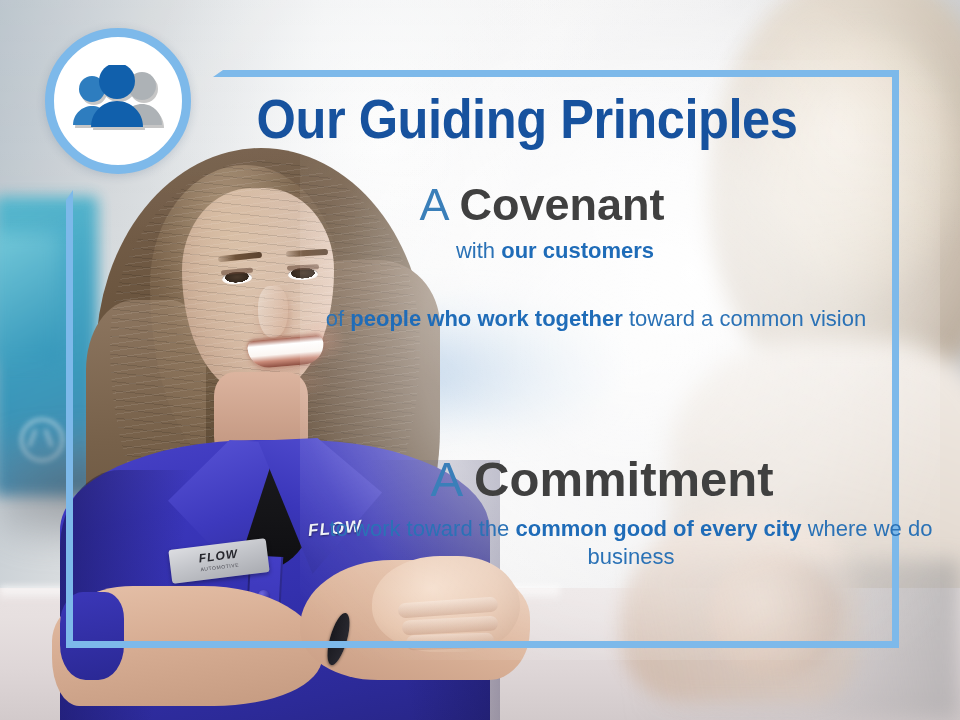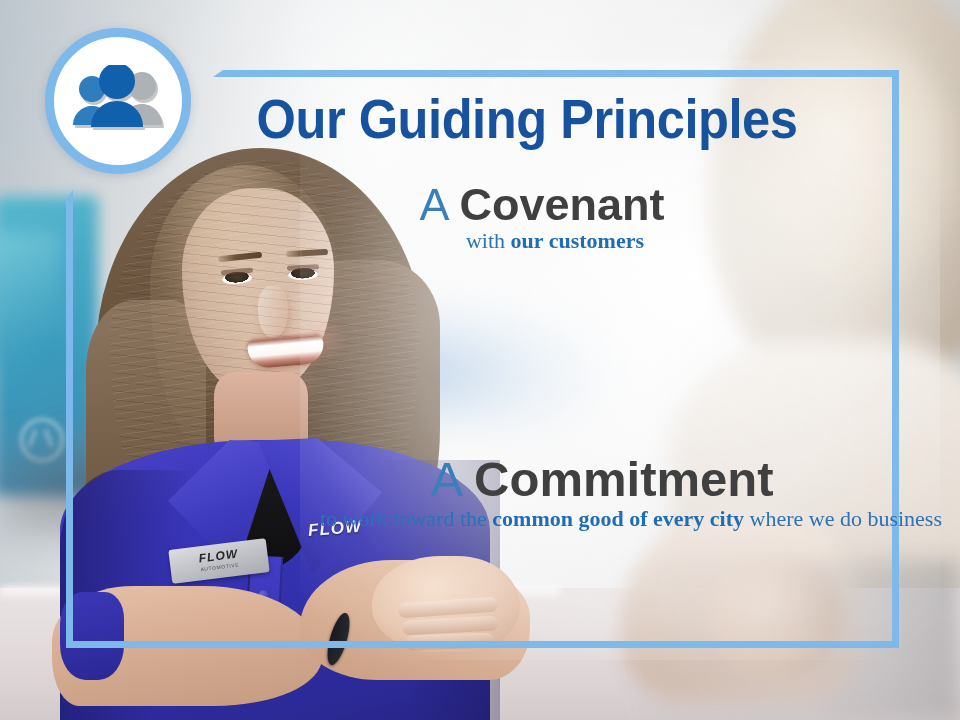--- a/index.html
+++ b/index.html
@@ -490,26 +490,26 @@
   .p-head {
     font-family: "Liberation Sans", sans-serif;
     font-size: 44px;
     line-height: 1.02;
     color: #2272bc;
     white-space: nowrap;
   }
   .p-head .art { font-weight: 400; color: #3a7fb9; }
   .p-head .word { font-weight: 700; color: #404040; }
   .p-sub {
-    font-family: Liberation Serif, serif;
+    font-family: Liberation Sans, sans-serif;
     font-size: 22px;
     line-height: 1.22;
     color: #2b72b6;
     font-weight: 400;
-    margin-top: 0;
+    margin-top: 10px;
   }
   .p-sub b { font-weight: 700; color: #1f6cb8; }
 
   #principle-0 { left: 0px; top: 182px; }
   #principle-0 .p-head { font-size: 45px; }
   #principle-0 .p-sub  { padding-left: 26px; }
 
   #principle-1 { left: 30px; top: 296px; }
   #principle-1 .p-head { font-size: 48px; }
   #principle-1 .p-sub  { padding-left: 48px; }
@@ -626,20 +626,21 @@
 
     <div class="principle" id="principle-0">
       <div class="p-head">
         <span class="art">A</span>
         <span class="word">Covenant</span>
       </div>
       <div class="p-sub"><span>with </span><b>our customers</b></div>
     </div>
 
     <div class="principle" id="principle-1">
+      <div class="p-sub"><span>of </span><b>people who work together</b><span> toward a common vision</span></div>
     </div>
 
     <div class="principle" id="principle-2">
       <div class="p-head">
         <span class="art">A</span>
         <span class="word">Commitment</span>
       </div>
       <div class="p-sub"><span>to work toward the </span><b>common good of every city</b><span> where we do business</span></div>
     </div>
 

